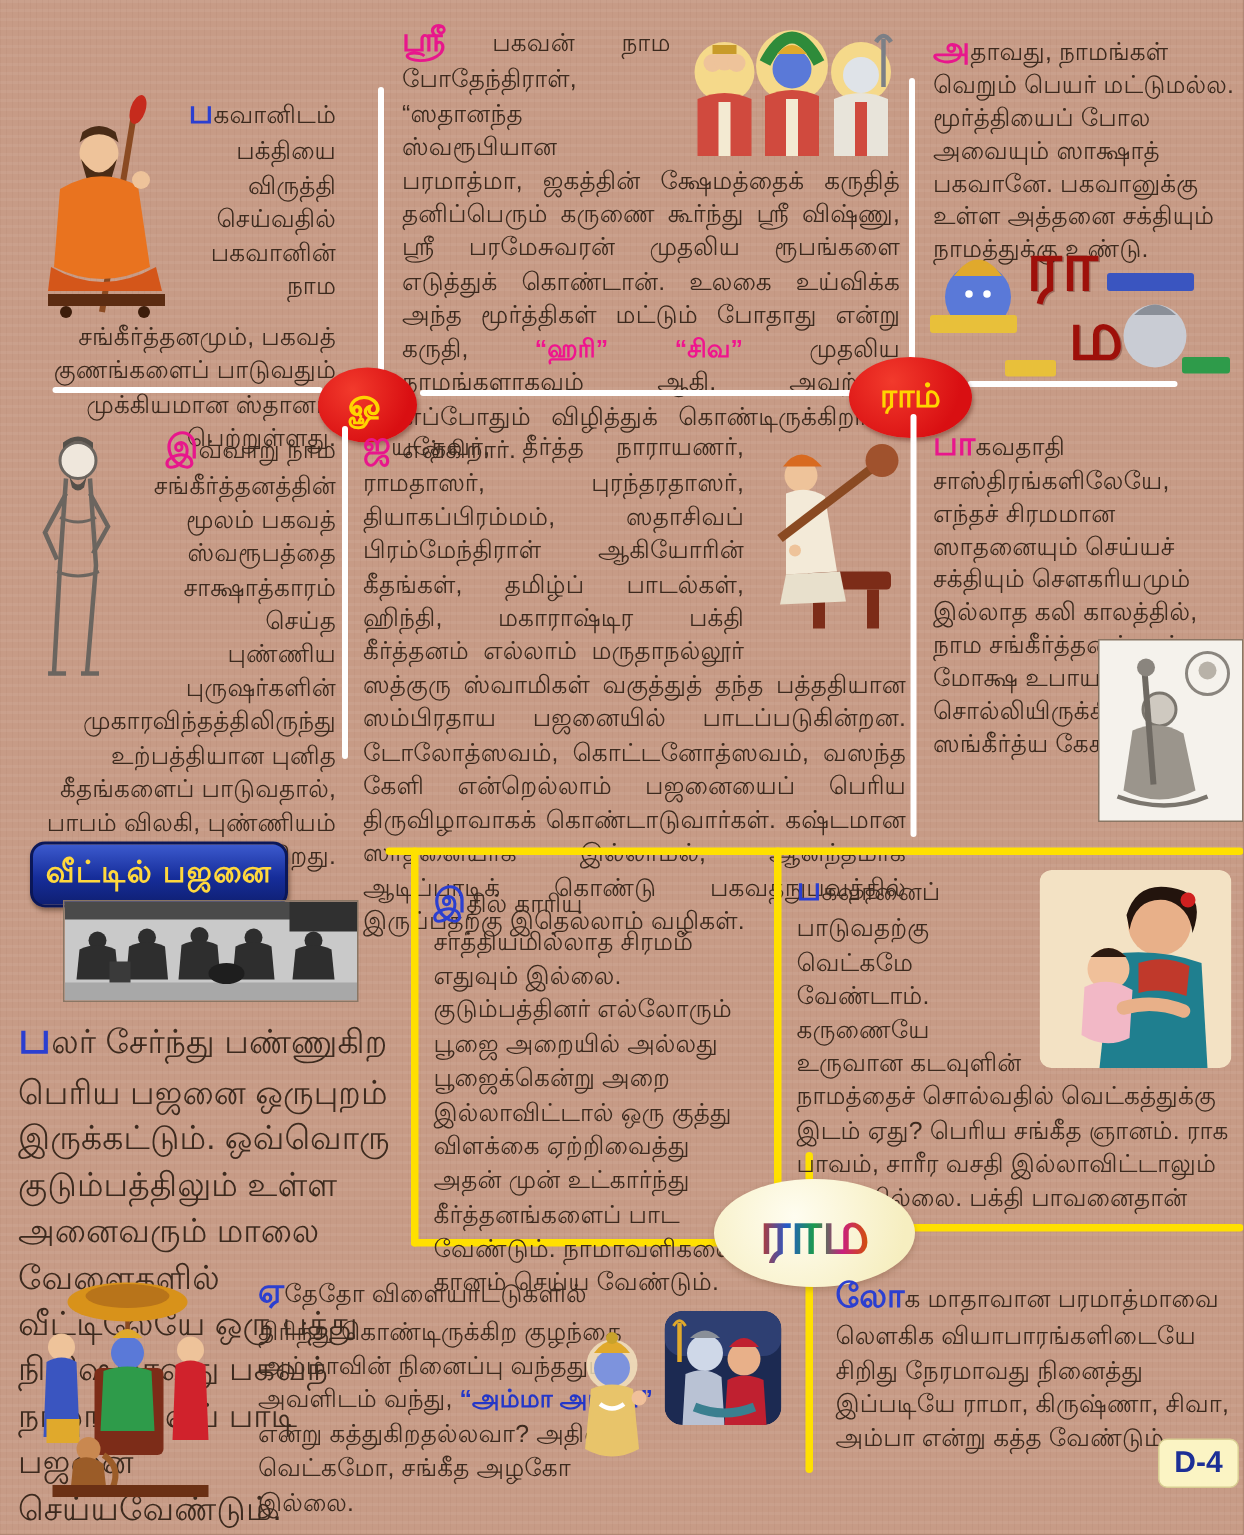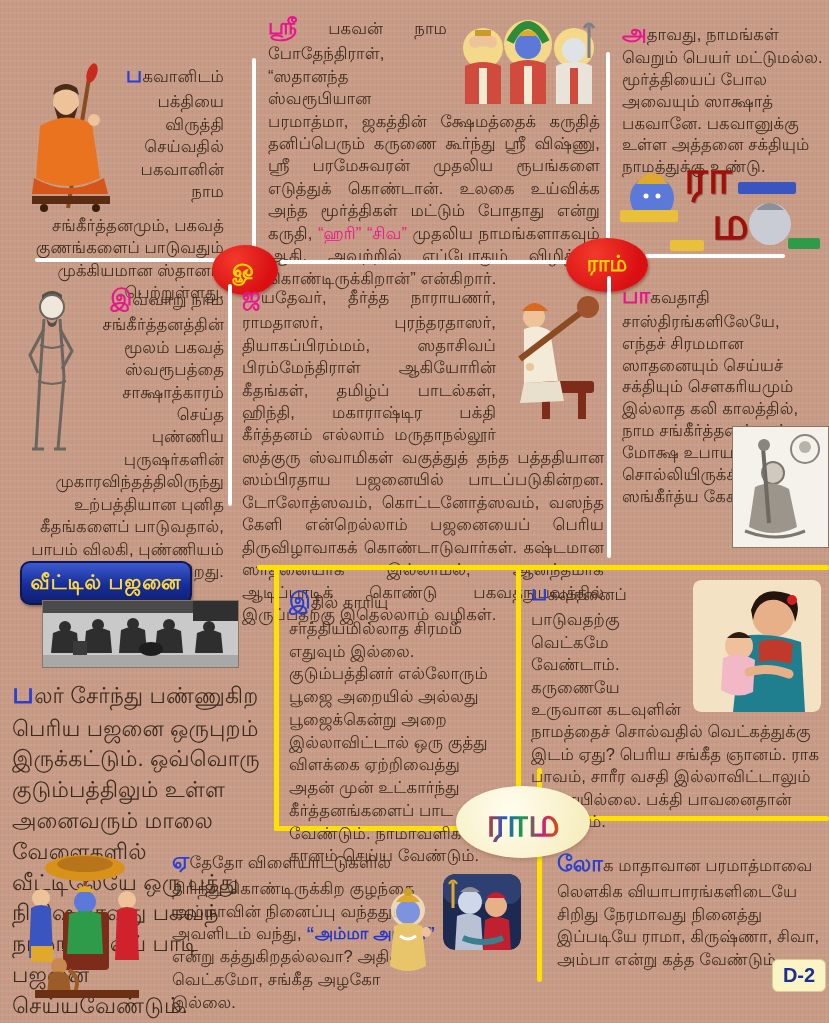--- a/index.html
+++ b/index.html
@@ -22,21 +22,21 @@
     color:#3c2a1e;
     font-size:16.5px;
     line-height:1.36;
     letter-spacing:.1px;
   }
   .just{text-align:justify;}
   .ralign{text-align:right;}
   .lead{font-weight:bold;font-size:1.35em;}
   .lead-blue{color:#2b3fd0;}
   .lead-pink{color:#e8168c;}
-  .hl-pink{color:#f0148e;font-weight:normal;}
+  .hl-pink{color:#f0148e;font-weight:bold;}
   .hl-blue{color:#2437c8;font-weight:bold;}
   .titlebox{
     background:linear-gradient(180deg,#3c5ace 0%, #162d9a 55%, #0f1f72 100%);
     border:2px solid #0b1758;
     border-radius:10px;
     color:#ffd83d;
     font-weight:bold;
     font-size:21px;
     display:flex;align-items:center;justify-content:center;
     box-shadow:1px 2px 3px rgba(60,30,10,.45);
@@ -273,21 +273,21 @@
         <path d="M66 62 Q84 56 100 64 L98 84 Q80 78 66 82 Z" fill="#c0392b"></path>
         <circle cx="46" cy="66" r="14" fill="#f0c09a"></circle>
         <path d="M34 58 Q46 46 58 58 Z" fill="#2d1a10"></path>
         <path d="M30 78 Q46 70 62 80 L60 112 Q44 120 28 110 Z" fill="#f2b8c6"></path>
         <path d="M56 92 Q76 86 96 94" fill="none" stroke="#e8b089" stroke-width="9" stroke-linecap="round"></path>
       </svg>
     </div>
     <span class="lead lead-blue">ப</span><span>கவானைப் பாடுவதற்கு வெட்கமே வேண்டாம். கருணையே உருவான கடவுளின் நாமத்தைச் சொல்வதில் வெட்கத்துக்கு இடம் ஏது? பெரிய சங்கீத ஞானம். ராக பாவம், சாரீர வசதி இல்லாவிட்டாலும் பரவாயில்லை. பக்தி பாவனைதான் முக்கியம்.</span>
   </div>
 
-  <div class="abs creamoval" style="left:456px;top:786px;width:134px;height:72px;">
+  <div class="abs creamoval" style="left:476px;top:786px;width:134px;height:72px;">
     <span class="rama-grad">ராம</span>
   </div>
 
   <div class="abs imgbox" style="left:15px;top:850px;width:140px;height:150px;">
     <svg width="140" height="150" viewBox="0 0 140 150">
       <line x1="70" y1="16" x2="70" y2="60" stroke="#8a4a22" stroke-width="3"></line>
       <ellipse cx="70" cy="18" rx="40" ry="13" fill="#d8921a"></ellipse>
       <ellipse cx="70" cy="14" rx="28" ry="8" fill="#b8741a"></ellipse>
       <rect x="48" y="62" width="46" height="58" rx="4" fill="#7c2c18"></rect>
       <circle cx="70" cy="52" r="11" fill="#5a79d8"></circle>
@@ -335,16 +335,16 @@
       <path d="M42 46 Q53 40 66 46 L68 76 L40 76 Z" fill="#c02030"></path>
       <path d="M20 64 Q40 72 60 64" fill="none" stroke="#3a7f8f" stroke-width="6"></path>
     </svg>
   </div>
 
   <div class="abs txt" style="left:557px;top:849px;width:264px;line-height:1.38;">
     <span class="lead lead-blue">லோ</span><span>க மாதாவான பரமாத்மாவை லௌகிக வியாபாரங்களிடையே சிறிது நேரமாவது நினைத்து இப்படியே ராமா, கிருஷ்ணா, சிவா, அம்பா என்று கத்த வேண்டும்.</span>
   </div>
 
   <div class="abs d2badge" style="left:772px;top:959px;width:52px;height:31px;">
-    <span>D-2</span>
+    <span>D-4</span>
   </div>
 
 </div>
 
 </body></html>

